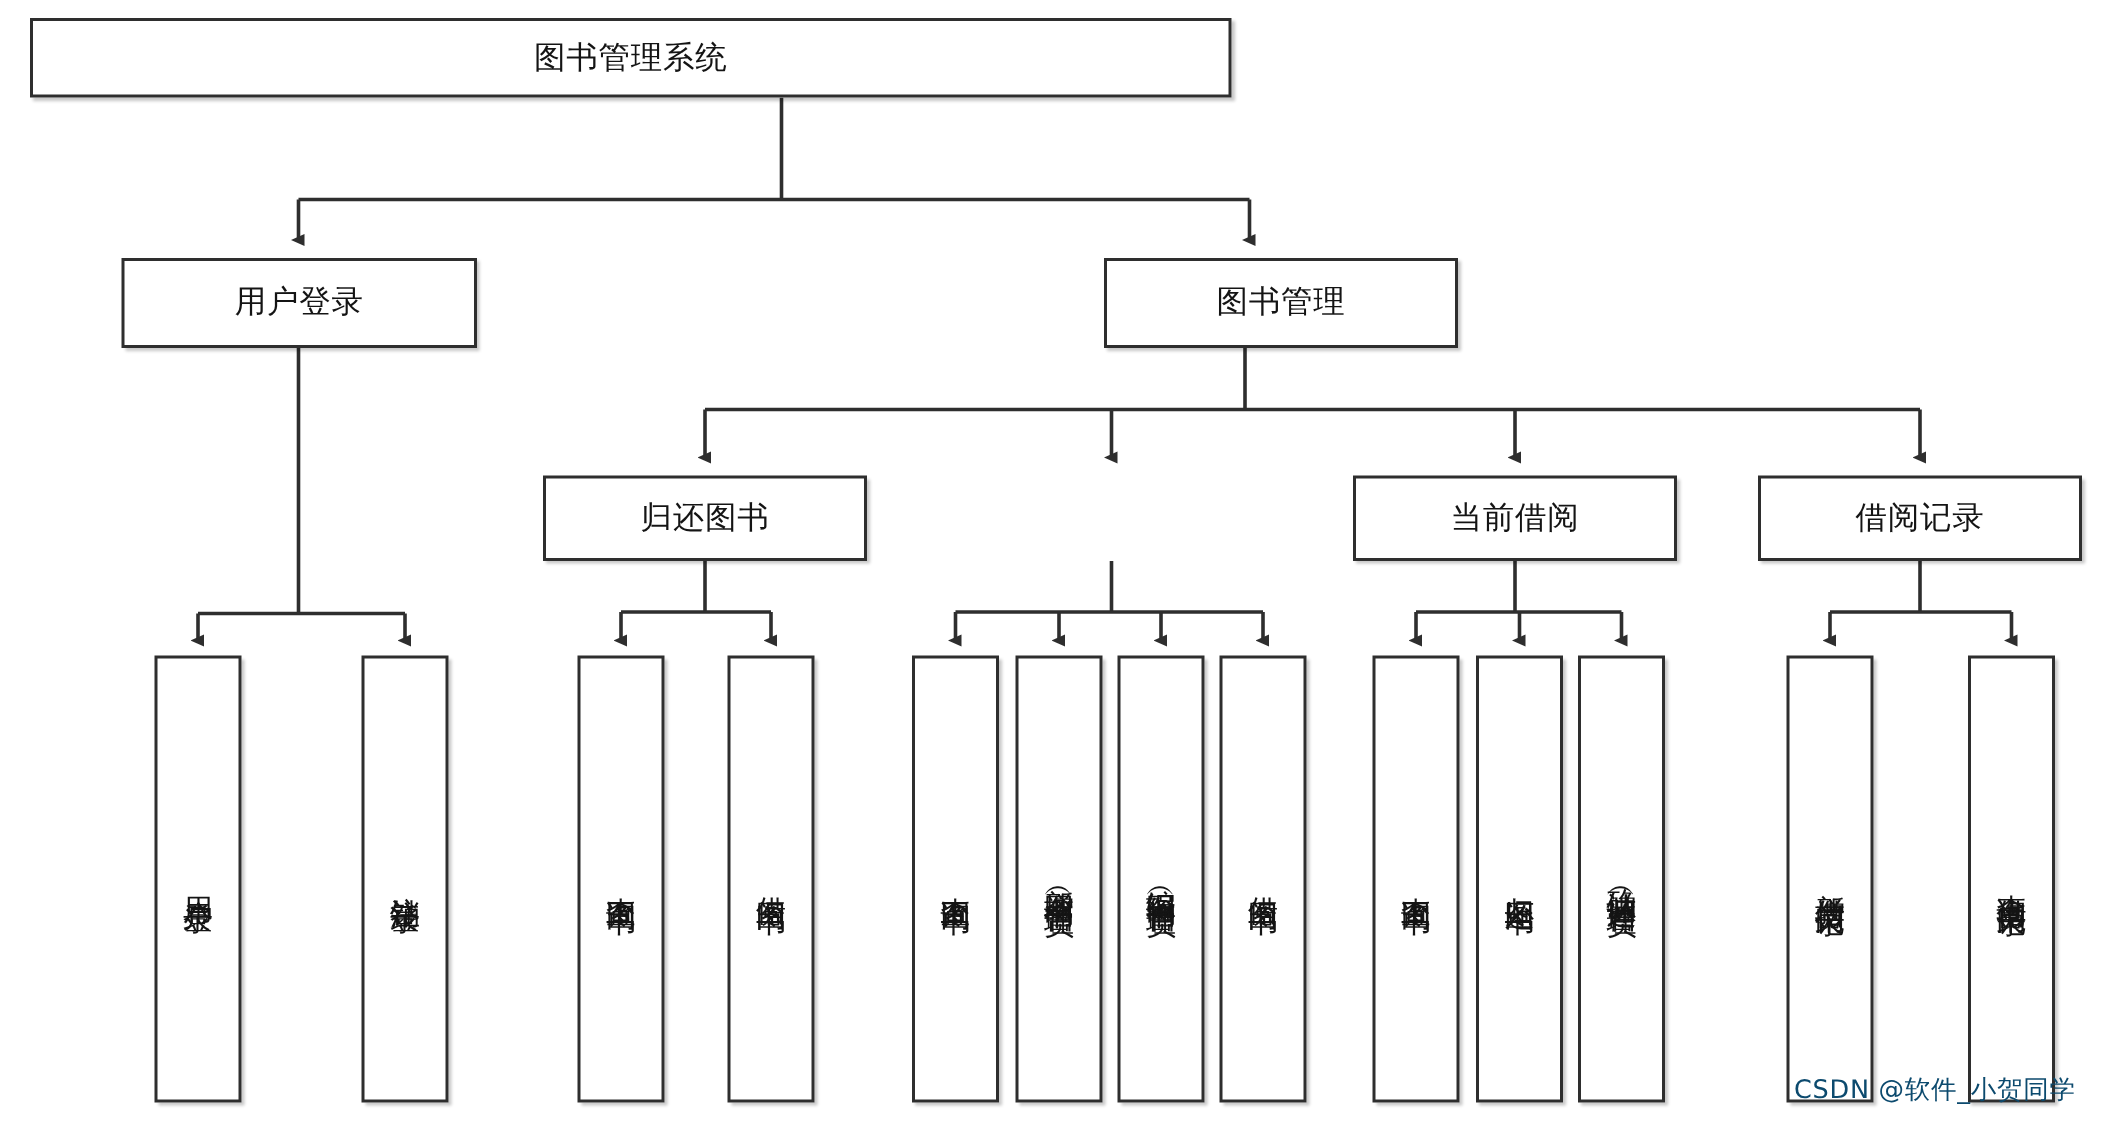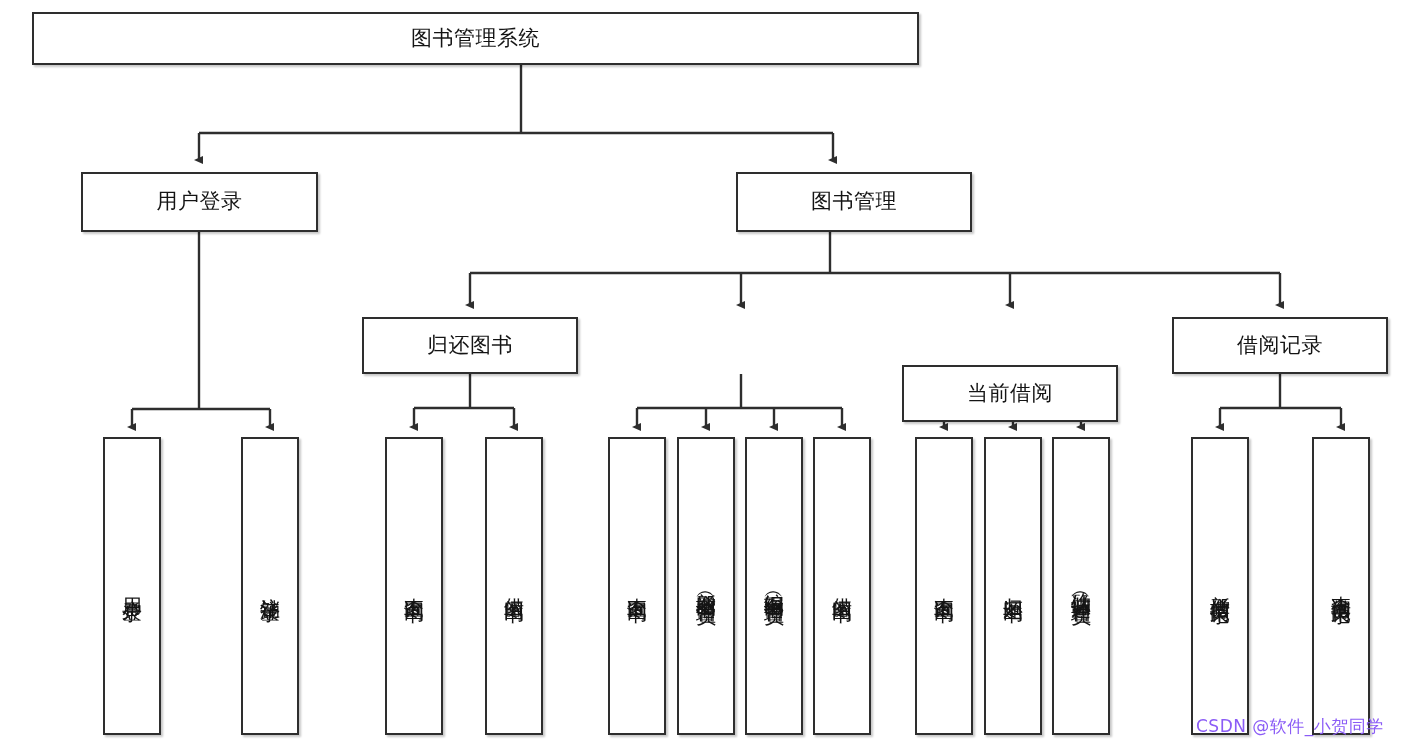--- a/index.html
+++ b/index.html
@@ -51,21 +51,21 @@
     white-space: normal;
   }
   .node.leaf {
     align-items: center;
     justify-content: center;
     padding: 4px 0;
   }
   .watermark {
     position: absolute;
     font-size: 17px;
-    color: #8b5cf6;
+    color: #0c4a6e;
     white-space: nowrap;
     letter-spacing: 0.5px;
   }
 </style>
 </head>
 <body>
 
 <div id="canvas">
 
   <svg class="edges" viewBox="0 0 1405 747">
@@ -111,35 +111,35 @@
       <path d="M1013,408 L1013,427" marker-end="url(#arrow)"></path>
       <path d="M1081,408 L1081,427" marker-end="url(#arrow)"></path>
 
       <path d="M1280,374 L1280,408"></path>
       <path d="M1220,408 L1341,408"></path>
       <path d="M1220,408 L1220,427" marker-end="url(#arrow)"></path>
       <path d="M1341,408 L1341,427" marker-end="url(#arrow)"></path>
     </g>
   </svg>
 
-  <div class="node" id="node-root" style="left: 32px; top: 12px; width: 887px; height: 53px;">
+  <div class="node" id="node-root" style="left: 20px; top: 12px; width: 801px; height: 53px;">
     <span class="node-label">图书管理系统</span>
   </div>
 
   <div class="node" id="node-l2-0" style="left: 81px; top: 172px; width: 237px; height: 60px;">
     <span class="node-label">用户登录</span>
   </div>
   <div class="node" id="node-l2-1" style="left: 736px; top: 172px; width: 236px; height: 60px;">
     <span class="node-label">图书管理</span>
   </div>
 
   <div class="node" id="node-l3-0" style="left: 362px; top: 317px; width: 216px; height: 57px;">
     <span class="node-label">归还图书</span>
   </div>
-  <div class="node" id="node-l3-2" style="left: 902px; top: 317px; width: 216px; height: 57px; margin-top: 48px;">
+  <div class="node" id="node-l3-2" style="left: 902px; top: 317px; width: 216px; height: 57px;">
     <span class="node-label">当前借阅</span>
   </div>
   <div class="node" id="node-l3-3" style="left: 1172px; top: 317px; width: 216px; height: 57px;">
     <span class="node-label">借阅记录</span>
   </div>
 
   <div class="node leaf" id="node-leaf-0" style="left: 103px; top: 437px; width: 58px; height: 298px;">
     <span class="node-label">用户登录</span>
   </div>
   <div class="node leaf" id="node-leaf-1" style="left: 241px; top: 437px; width: 58px; height: 298px;">

